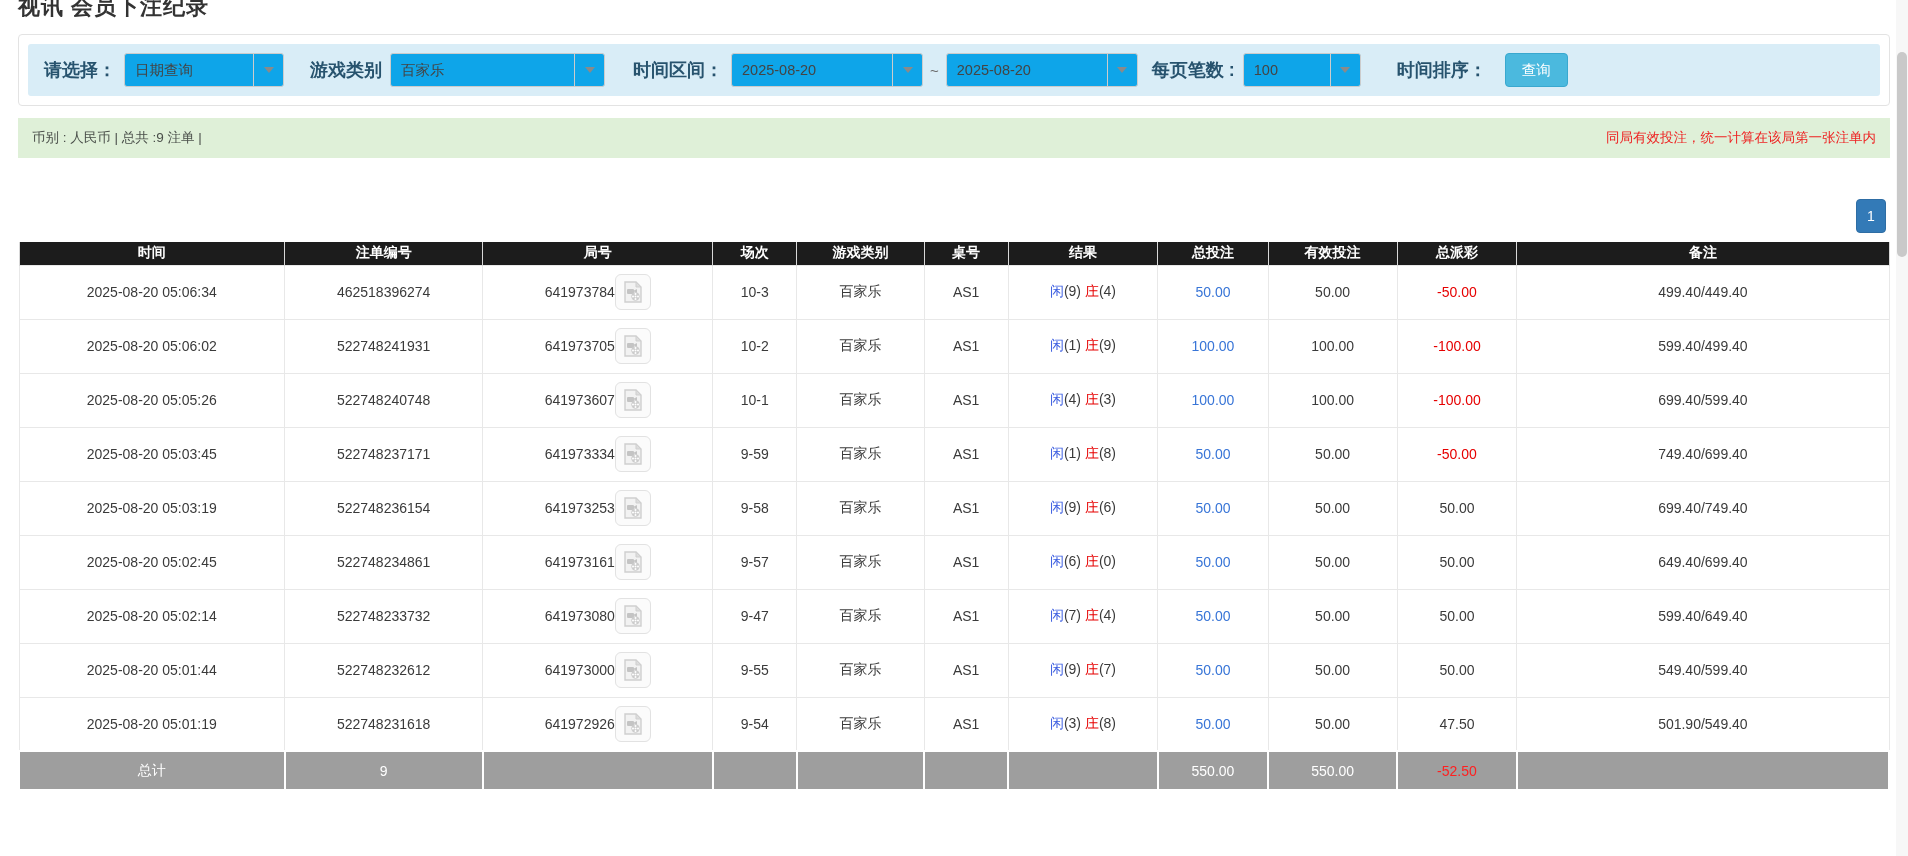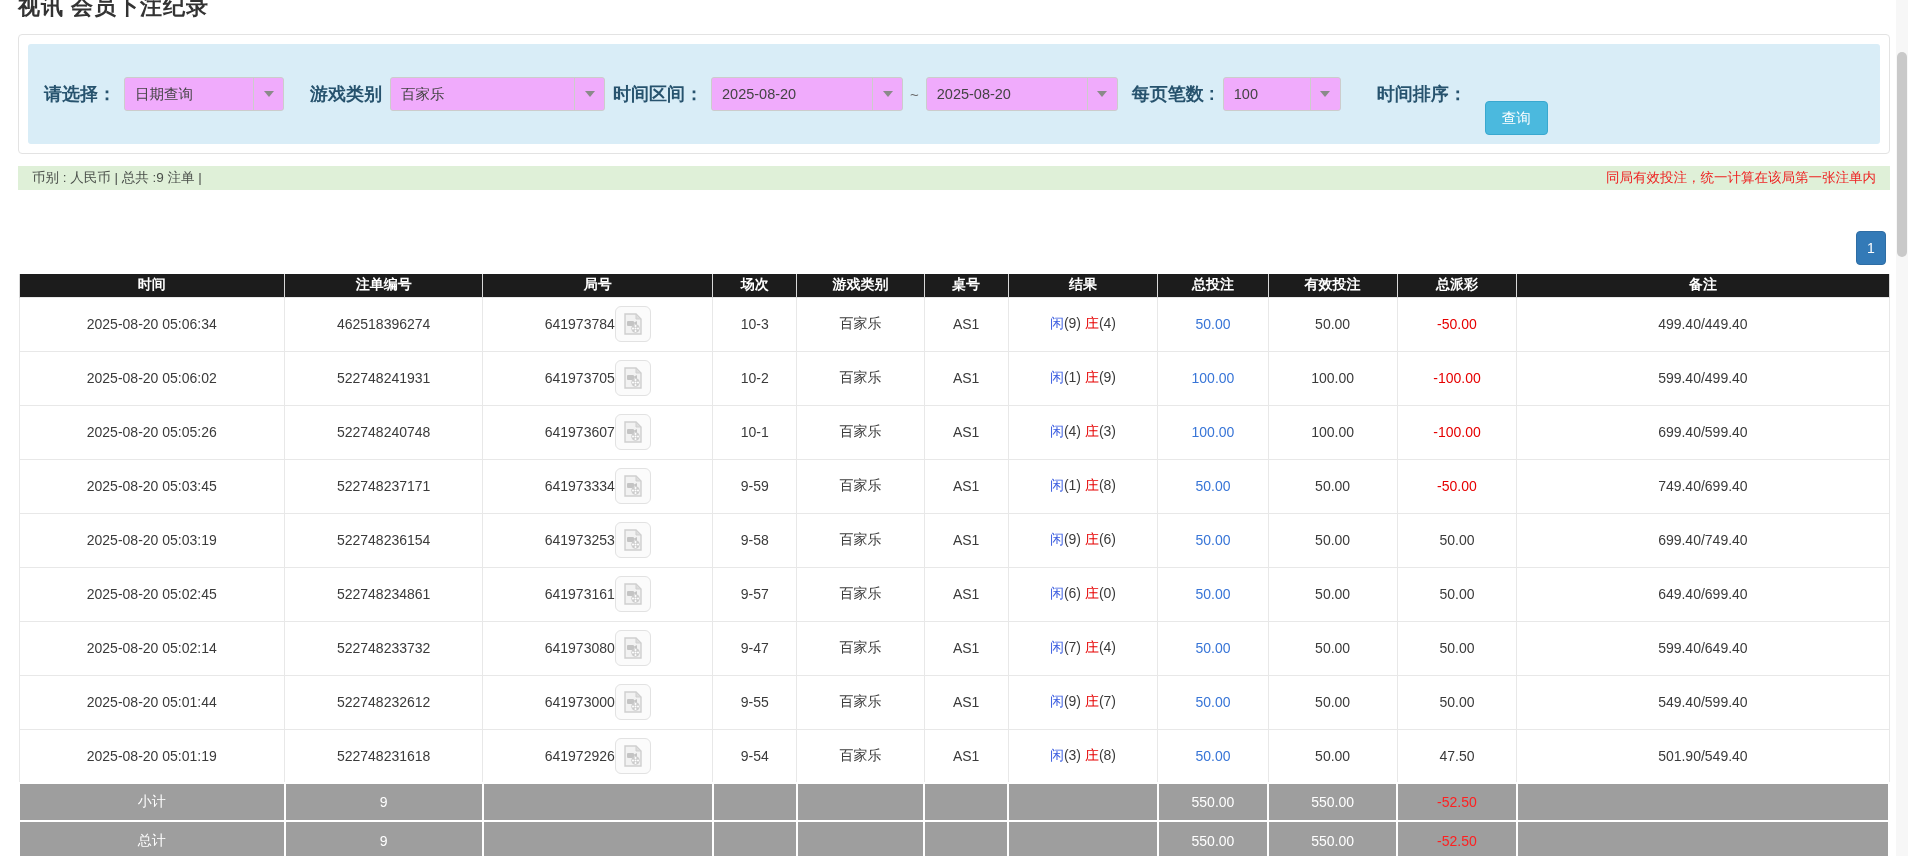--- a/index.html
+++ b/index.html
@@ -6,30 +6,30 @@
   html,body { width:1908px; height:856px; background:#fff; overflow:hidden;
     font-family:"Liberation Sans","DejaVu Sans",sans-serif; color:#333; }
 
   
   .page-title { margin:-8px 0 0 18px; font-size:22px; font-weight:bold; color:#333; letter-spacing:1px; }
 
   
   .filter-panel { margin:12px 18px 0; border:1px solid #e3e3e3; border-radius:4px; padding:9px; background:#fff; }
   .filter-bar { background:#d9edf7; border-radius:3px; padding:9px 12px; display:flex; align-items:center; }
   .f-label { font-weight:bold; color:#27536e; font-size:18px; white-space:nowrap; margin:0 8px 0 4px; }
-  .sel { display:flex; align-items:stretch; background:#f0abfc; border:1px solid #ccc; border-radius:3px; height:34px; overflow:hidden; }
+  .sel { display:flex; align-items:stretch; background:#0ea5e9; border:1px solid #ccc; border-radius:3px; height:34px; overflow:hidden; }
   .sel .val { display:flex; align-items:center; padding:0 10px; font-size:14.5px; color:#444; flex:1; white-space:nowrap; }
   .sel .caret-seg { width:30px; border-left:1px solid #ccc; display:flex; align-items:center; justify-content:center; }
   .caret { width:0; height:0; border-left:5px solid transparent; border-right:5px solid transparent; border-top:6px solid #8a8a8a; }
   .tilde { color:#666; margin:0 7px; font-size:15px; }
   .btn-search { margin-left:10px; height:34px; padding:0 16px; background:#4bb9de; border:1px solid #39a8cf;
-    border-radius:4px; color:#fff; font-size:14.5px; cursor:pointer;margin-top:48px; }
-
-  
-  .summary-bar { margin:12px 18px 0; height:24px; background:#dff0d8; display:flex; align-items:center;
+    border-radius:4px; color:#fff; font-size:14.5px; cursor:pointer; }
+
+  
+  .summary-bar { margin:12px 18px 0; height:40px; background:#dff0d8; display:flex; align-items:center;
     justify-content:space-between; padding:0 14px; font-size:13.5px; }
   .summary-left { color:#4a4f4a; }
   .summary-right { color:#ee2222; }
 
   
   .pager { display:flex; justify-content:flex-end; margin:41px 22px 9px 18px; }
   .page-btn { min-width:30px; height:34px; background:#337ab7; border:1px solid #2e6da4; border-radius:4px;
     color:#fff; font-size:14px; display:flex; align-items:center; justify-content:center; cursor:pointer; }
 
   
@@ -69,21 +69,21 @@
     </div>
 
     <span class="f-label" style="margin-left:26px">游戏类别</span>
     <div class="sel" style="width:215px">
       <span class="val">百家乐</span>
       <span class="caret-seg">
           <span class="caret"></span>
         </span>
     </div>
 
-    <span class="f-label" style="margin-left:8px">时间区间：</span>
+    <span class="f-label" style="margin-left:28px">时间区间：</span>
     <div class="sel" style="width:192px">
       <span class="val">2025-08-20</span>
       <span class="caret-seg">
           <span class="caret"></span>
         </span>
     </div>
     <span class="tilde">~</span>
     <div class="sel" style="width:192px">
       <span class="val">2025-08-20</span>
       <span class="caret-seg">
@@ -419,43 +419,30 @@
         <td>AS1</td>
         <td><span class="p-blue">闲</span><span>(3) </span><span class="p-red">庄</span><span>(8)</span></td>
         <td class="c-blue">50.00</td>
         <td>50.00</td>
         <td>47.50</td>
         <td>501.90/549.40</td>
       </tr>
     </tbody>
   <tfoot>
       <tr>
-        <td>小计</td>
+        <td>总计</td>
         <td>9</td>
         <td></td>
         <td></td>
         <td></td>
         <td></td>
         <td></td>
         <td>550.00</td>
         <td>550.00</td>
         <td class="c-red">-52.50</td>
         <td></td>
       </tr>
-      <tr>
-        <td>总计</td>
-        <td>9</td>
-        <td></td>
-        <td></td>
-        <td></td>
-        <td></td>
-        <td></td>
-        <td>550.00</td>
-        <td>550.00</td>
-        <td class="c-red">-52.50</td>
-        <td></td>
-      </tr>
     </tfoot>
 </table>
 
 <div class="scrollbar-track">
   <div class="scrollbar-thumb"></div>
 </div>
 
 </body></html>

